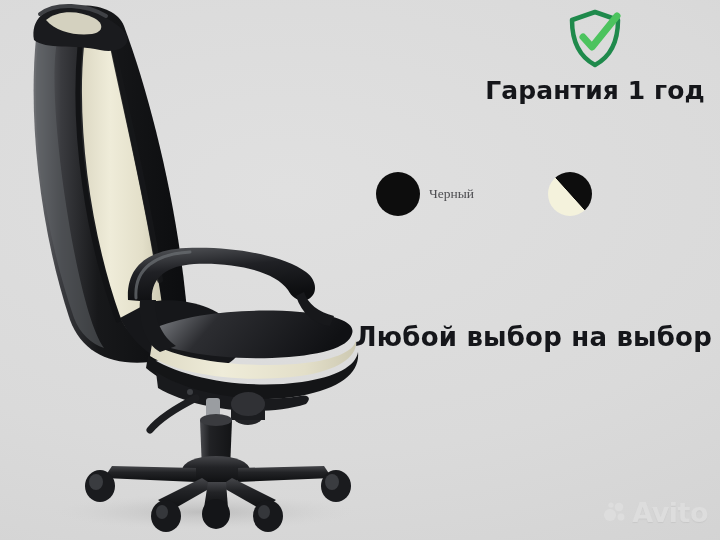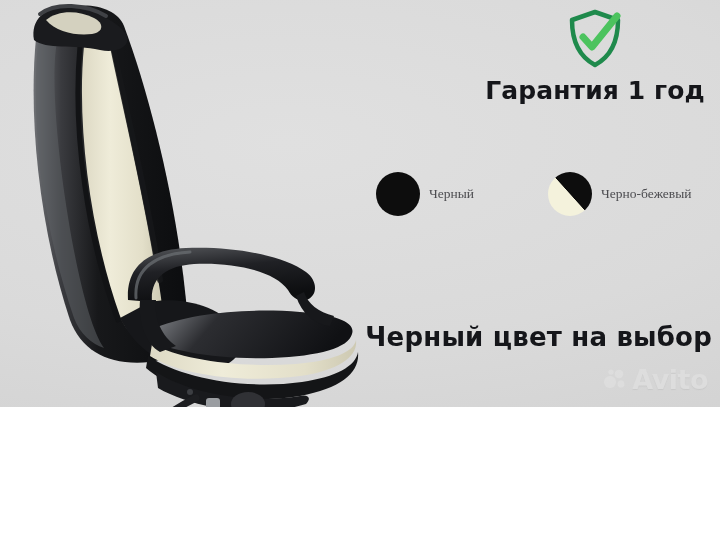--- a/index.html
+++ b/index.html
@@ -8,21 +8,21 @@
   }
   body {
     width: 720px;
     height: 540px;
     font-family: "DejaVu Sans", sans-serif;
     overflow: hidden;
   }
   #poster {
     position: relative;
     width: 720px;
-    height: 407px;
+    height: 540px;
     background: radial-gradient(ellipse 150% 110% at 40% 35%, #e0e0e0 0%, #dadada 45%, #d2d2d2 78%, #cbcbcb 100%);
     overflow: hidden;
   }
 
   
   .chair {
     position: absolute;
     left: 0;
     top: 0;
     width: 400px;
@@ -301,26 +301,25 @@
   <div class="swatches">
 
     <div class="swatch">
       <div class="swatch-dot" style="background:#0d0d0d;"></div>
       <div class="swatch-label">Черный</div>
     </div>
 
 
     <div class="swatch">
       <div class="swatch-dot" style="background:linear-gradient(48deg,#f4f2dc 0%,#f4f2dc 49.5%,#0d0d0d 50.5%,#0d0d0d 100%);"></div>
-      <div class="swatch-label">Черно-бежевый</div>
     </div>
 
   </div>
 
-  <div class="headline">Черный цвет на выбор</div>
+  <div class="headline">Любой выбор на выбор</div>
 
   <div class="watermark">
     <svg width="24" height="24" viewBox="0 0 24 24">
       <circle cx="7" cy="14" r="6" fill="#e4e4e4"></circle>
       <circle cx="16" cy="6" r="4.2" fill="#e4e4e4"></circle>
       <circle cx="18" cy="16" r="3.4" fill="#e4e4e4"></circle>
       <circle cx="8" cy="4" r="2.6" fill="#e4e4e4"></circle>
     </svg>
     <span class="watermark-text">Avito</span>
   </div>

